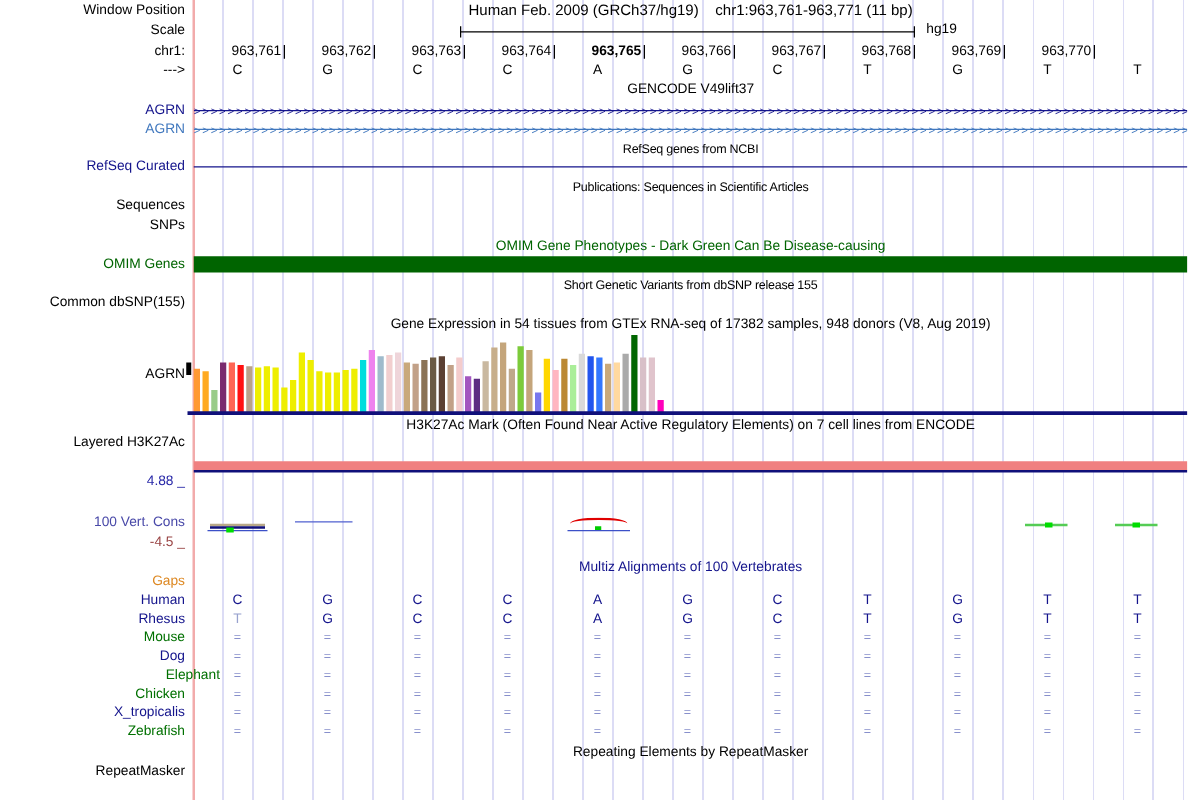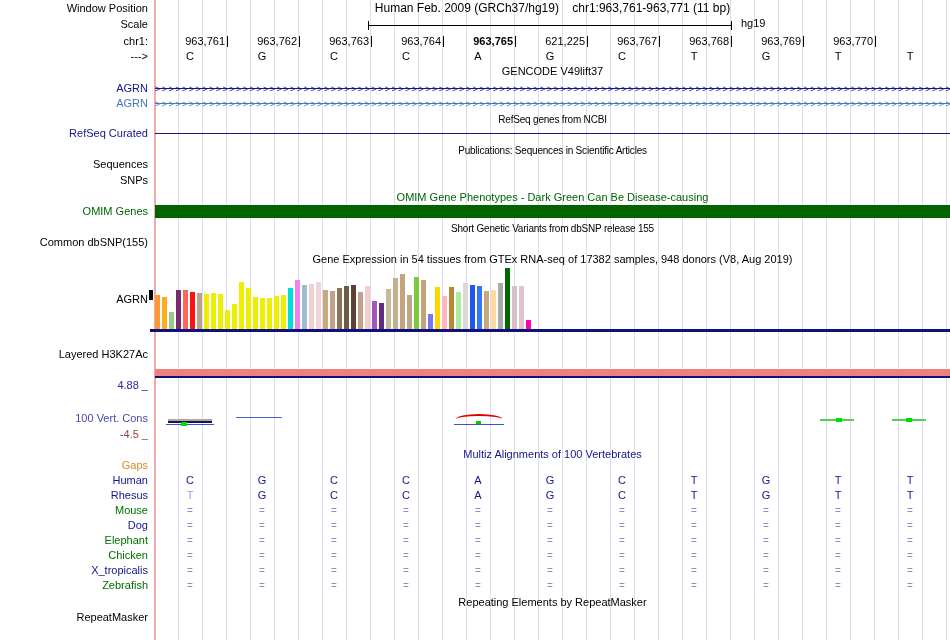--- a/index.html
+++ b/index.html
@@ -53,21 +53,21 @@
       <div class="abs num" style="left: 135px; top: 35px; width: 90px;">963,761</div>
       <div class="abs tick" style="left: 227px; top: 36px;"></div>
       <div class="abs num" style="left: 207px; top: 35px; width: 90px;">963,762</div>
       <div class="abs tick" style="left: 299px; top: 36px;"></div>
       <div class="abs num" style="left: 279px; top: 35px; width: 90px;">963,763</div>
       <div class="abs tick" style="left: 371px; top: 36px;"></div>
       <div class="abs num" style="left: 351px; top: 35px; width: 90px;">963,764</div>
       <div class="abs tick" style="left: 443px; top: 36px;"></div>
       <div class="abs num" style="left: 423px; top: 35px; width: 90px; font-weight: bold;">963,765</div>
       <div class="abs tick" style="left: 515px; top: 36px;"></div>
-      <div class="abs num" style="left: 495px; top: 35px; width: 90px;">621,225</div>
+      <div class="abs num" style="left: 495px; top: 35px; width: 90px;">963,766</div>
       <div class="abs tick" style="left: 587px; top: 36px;"></div>
       <div class="abs num" style="left: 567px; top: 35px; width: 90px;">963,767</div>
       <div class="abs tick" style="left: 659px; top: 36px;"></div>
       <div class="abs num" style="left: 639px; top: 35px; width: 90px;">963,768</div>
       <div class="abs tick" style="left: 731px; top: 36px;"></div>
       <div class="abs num" style="left: 711px; top: 35px; width: 90px;">963,769</div>
       <div class="abs tick" style="left: 803px; top: 36px;"></div>
       <div class="abs num" style="left: 783px; top: 35px; width: 90px;">963,770</div>
       <div class="abs tick" style="left: 875px; top: 36px;"></div>
     </div>
@@ -166,20 +166,21 @@
       <div class="abs" style="left: 491px; top: 290px; width: 5px; height: 40px; background: rgb(255, 217, 160);"></div>
       <div class="abs" style="left: 498px; top: 283px; width: 5px; height: 47px; background: rgb(170, 170, 170);"></div>
       <div class="abs" style="left: 505px; top: 268px; width: 5px; height: 62px; background: rgb(0, 102, 0);"></div>
       <div class="abs" style="left: 512px; top: 286px; width: 5px; height: 44px; background: rgb(216, 192, 200);"></div>
       <div class="abs" style="left: 519px; top: 286px; width: 5px; height: 44px; background: rgb(224, 196, 204);"></div>
       <div class="abs" style="left: 526px; top: 320px; width: 5px; height: 10px; background: rgb(255, 0, 187);"></div>
     </div>
   <div class="abs" style="left:149px;top:290px;width:4px;height:10px;background:#000;"></div>
   <div class="abs fullbar" style="left:150px;width:800px;top:329px;height:3px;background:#10107a;"></div>
 
+  <div class="abs ctr" style="top:334px;">H3K27Ac Mark (Often Found Near Active Regulatory Elements) on 7 cell lines from ENCODE</div>
   <div class="abs side" style="top:348px;">Layered H3K27Ac</div>
   <div class="abs fullbar" style="top:369px;height:7px;background:#f08080;"></div>
   <div class="abs fullbar" style="top:376px;height:2px;background:#10107a;"></div>
 
   <div class="abs side consblue" style="top:379px;">4.88 _</div>
   <div class="abs side conslbl" style="top:412px;">100 Vert. Cons</div>
   <div class="abs side consmin" style="top:428px;">-4.5 _</div>
 
   <div class="abs" style="left:168px;top:419px;width:44px;height:2px;background:#b8a888;"></div>
   <div class="abs" style="left:168px;top:421px;width:44px;height:2px;background:#10107a;"></div>
@@ -194,21 +195,21 @@
   <div class="abs" style="left:892px;top:419px;width:34px;height:2px;background:#55cc55;"></div>
   <div class="abs" style="left:906px;top:418px;width:6px;height:4px;background:#00dd00;"></div>
 
   <div class="abs ctr navy" style="top:448px;">Multiz Alignments of 100 Vertebrates</div>
   <div class="abs side orange" style="top:459px;">Gaps</div>
   <div id="species-labels" class="abs" style="left:0;top:0;width:148px;height:0;">
       <div class="abs" style="left: 0px; top: 474px; width: 148px; text-align: right; color: rgb(20, 20, 140);">Human</div>
       <div class="abs" style="left: 0px; top: 489px; width: 148px; text-align: right; color: rgb(20, 20, 140);">Rhesus</div>
       <div class="abs" style="left: 0px; top: 504px; width: 148px; text-align: right; color: rgb(0, 112, 0);">Mouse</div>
       <div class="abs" style="left: 0px; top: 519px; width: 148px; text-align: right; color: rgb(20, 20, 140);">Dog</div>
-      <div class="abs" style="left: 0px; top: 534px; width: 148px; text-align: right; color: rgb(0, 112, 0);">Elephant</div>
+      <div class="abs" style="left: 0px; top: 534px; width: 148px; text-align: right; color: rgb(0, 112, 0); padding-left: 28px;">Elephant</div>
       <div class="abs" style="left: 0px; top: 549px; width: 148px; text-align: right; color: rgb(0, 112, 0);">Chicken</div>
       <div class="abs" style="left: 0px; top: 564px; width: 148px; text-align: right; color: rgb(20, 20, 140);">X_tropicalis</div>
       <div class="abs" style="left: 0px; top: 579px; width: 148px; text-align: right; color: rgb(0, 112, 0);">Zebrafish</div>
     </div>
   <div id="alignment-grid" class="abs" style="left:0;top:0;width:950px;height:0;">
       <div class="abs cell" style="left: 170px; top: 474px; color: rgb(20, 20, 140); font-size: 11px;">C</div>
       <div class="abs cell" style="left: 242px; top: 474px; color: rgb(20, 20, 140); font-size: 11px;">G</div>
       <div class="abs cell" style="left: 314px; top: 474px; color: rgb(20, 20, 140); font-size: 11px;">C</div>
       <div class="abs cell" style="left: 386px; top: 474px; color: rgb(20, 20, 140); font-size: 11px;">C</div>
       <div class="abs cell" style="left: 458px; top: 474px; color: rgb(20, 20, 140); font-size: 11px;">A</div>

